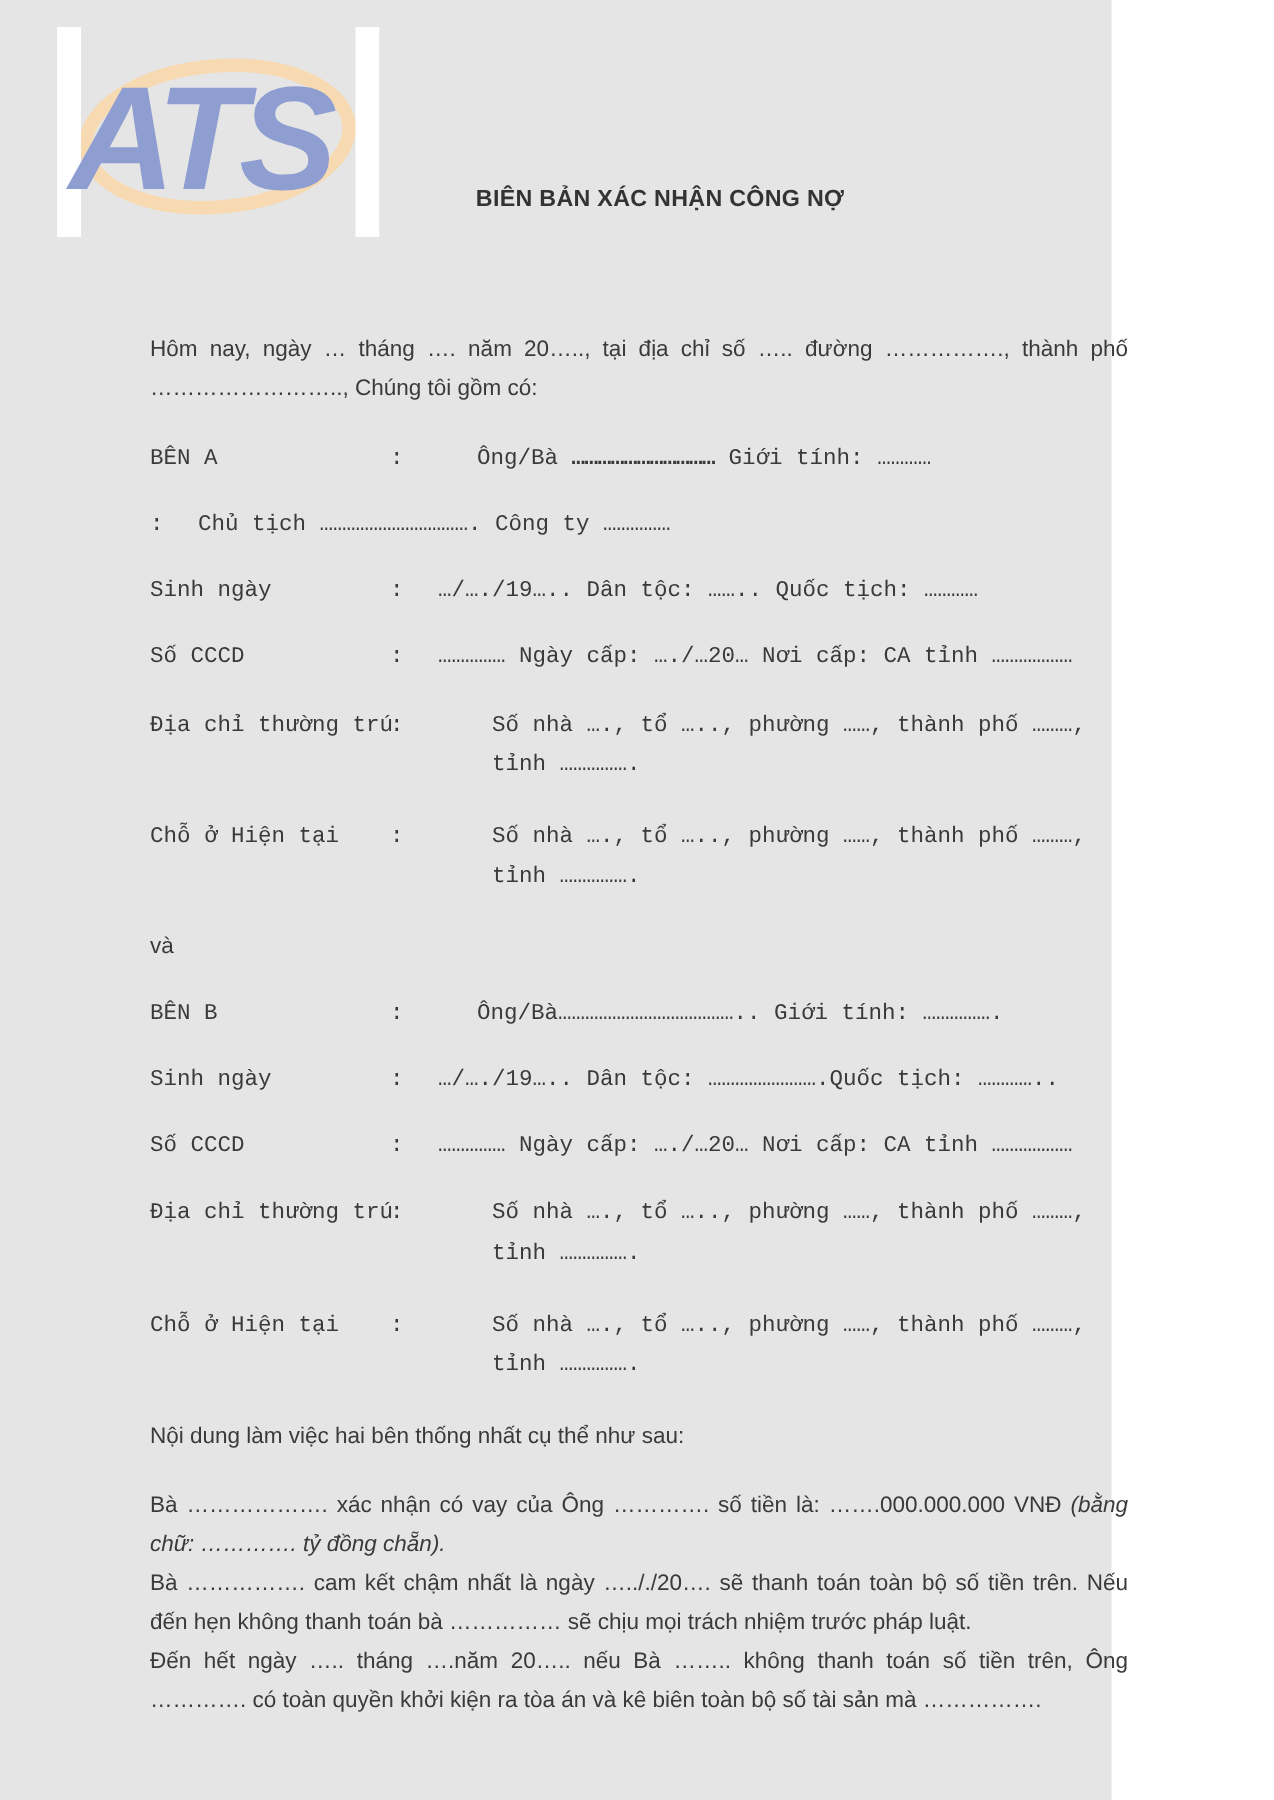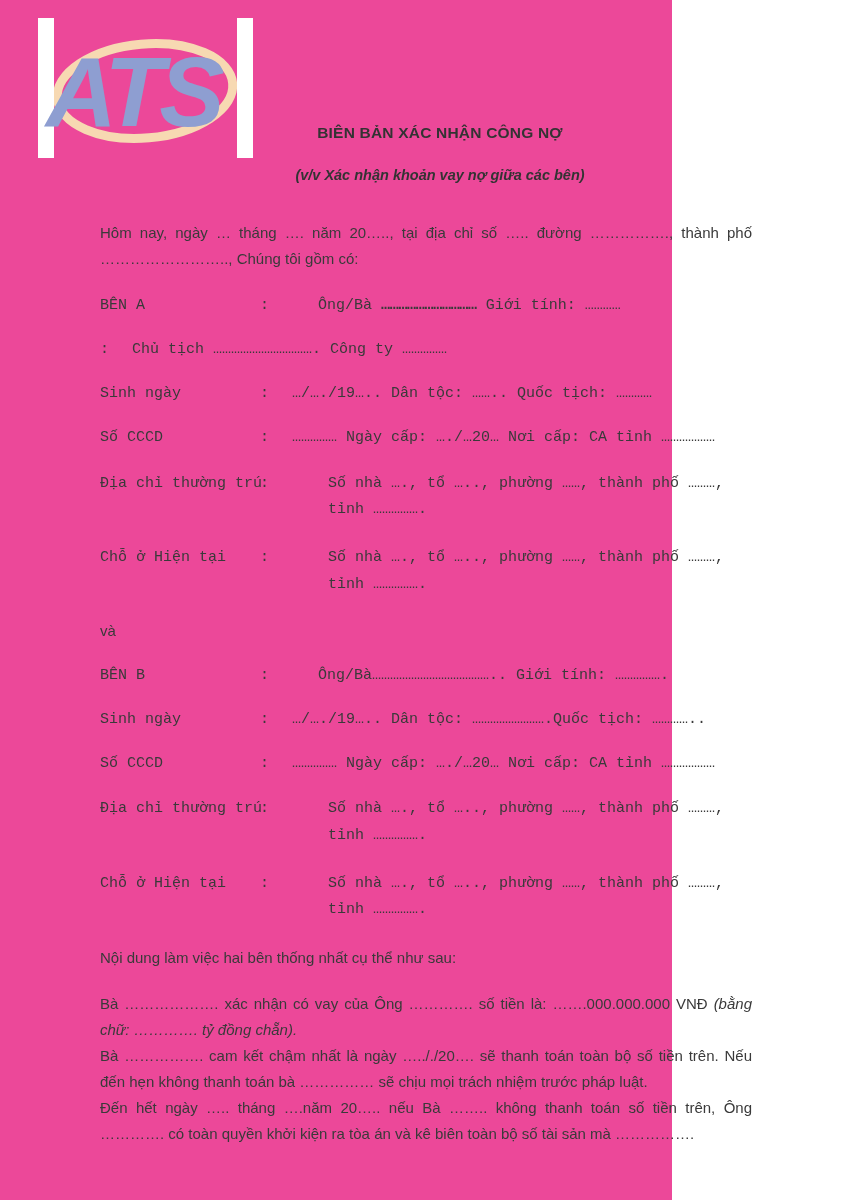--- a/index.html
+++ b/index.html
@@ -13,23 +13,23 @@
     height: 1200px;
     position: relative;
     overflow: hidden;
     font-family: "Liberation Sans", sans-serif;
     color: #2b2b2b;
     -webkit-font-smoothing: antialiased;
   }
 
   .page {
     position: relative;
-    width: 672px;
+    width: 741px;
     height: 1200px;
-    background: #ec4899;
+    background: #e5e5e5;
   }
 
   
   .logo-block {
     position: absolute;
     left: 38px;
     top: 18px;
     width: 215px;
     height: 140px;
   }
@@ -150,21 +150,20 @@
       <rect x="199" y="0" width="16" height="140" fill="#ffffff"></rect>
 
       <g fill="#8e9ed1">
         <text x="8" y="108" font-family="'Liberation Sans', sans-serif" font-size="98" font-weight="bold" font-style="italic" letter-spacing="-5">ATS</text>
       </g>
     </svg>
   </div>
 
   <div class="doc-header">
     <div class="doc-title">BIÊN BẢN XÁC NHẬN CÔNG NỢ</div>
-    <div class="doc-subtitle">(v/v Xác nhận khoản vay nợ giữa các bên)</div>
   </div>
 
   <div class="body-wrap">
 
     <p class="para justify-all">Hôm nay, ngày … tháng ….  năm 20….., tại địa chỉ số ….. đường ……………., thành phố …………………….., Chúng tôi gồm có:</p>
 
     <div class="gap-lg"></div>
 
     <div class="field-row">
       <span class="field-label">BÊN A</span>

